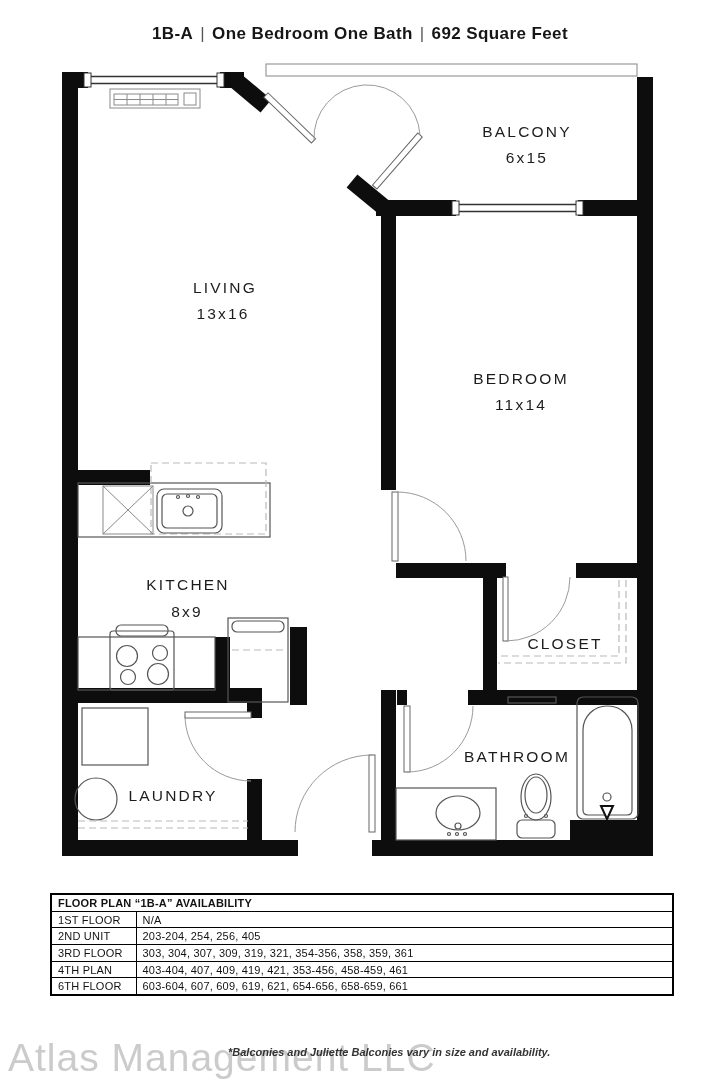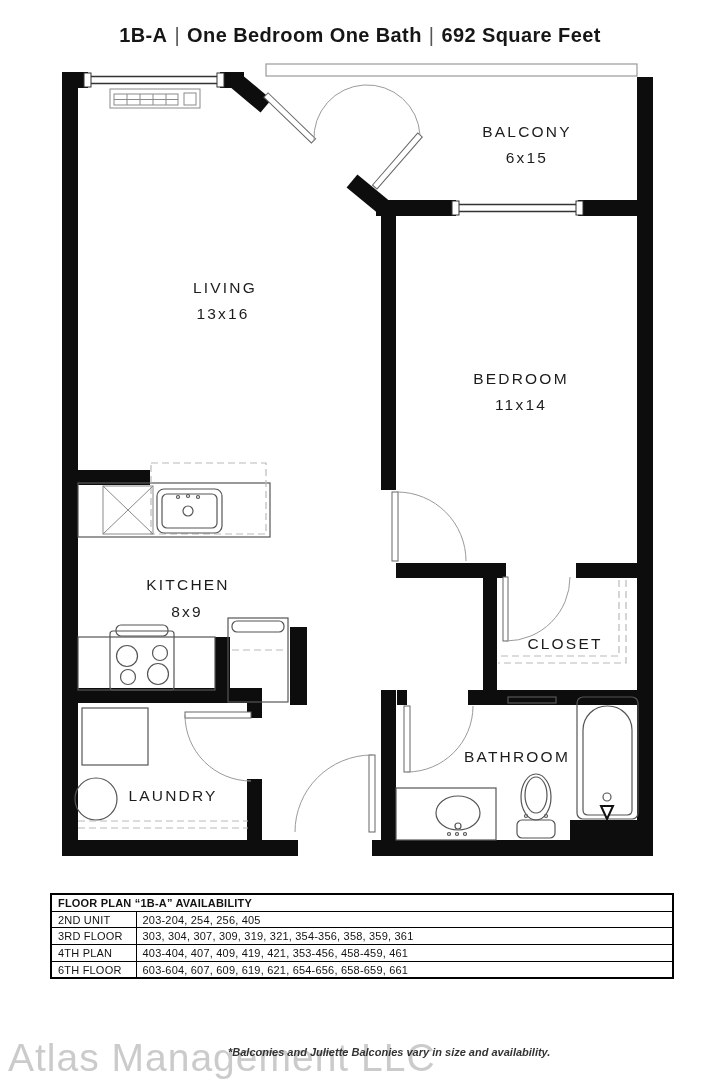--- a/index.html
+++ b/index.html
@@ -1,21 +1,21 @@
 <!DOCTYPE html>
 <html><head>
 <meta charset="utf-8">
 <style>
   html,body{margin:0;padding:0;background:#ffffff;}
   body{width:720px;height:1080px;position:relative;font-family:"Liberation Sans",sans-serif;color:#111;}
   .page{position:absolute;inset:0;background:#fff;overflow:hidden;}
 
   
   .plan-title{position:absolute;top:24px;left:0;width:720px;text-align:center;
-    font-size:20px;font-weight:700;letter-spacing:.4px;color:#161616;}
+    font-size:17px;font-weight:700;letter-spacing:.4px;color:#161616;}
   .plan-title .sep{font-weight:300;color:#555;padding:0 7px;}
 
   
   svg.plan{position:absolute;top:0;left:0;}
   .wall{fill:#0d0d0d;stroke:none;}
   .wline{stroke:#0d0d0d;stroke-width:17;stroke-linecap:butt;}
   .fix{fill:none;stroke:#555;stroke-width:1.2;}
   .fixl{fill:none;stroke:#8a8a8a;stroke-width:1;}
   .dash{fill:none;stroke:#b9b9b9;stroke-width:1.2;stroke-dasharray:7 4;}
   .panel{fill:#fff;stroke:#666;stroke-width:1;}
@@ -246,20 +246,24 @@
   <table class="avail">
     <colgroup>
         <col class="c1">
         <col class="c2">
       </colgroup>
     <tbody>
         <tr class="hdr">
       <td colspan="2">FLOOR PLAN “1B-A” AVAILABILITY</td>
     </tr>
     <tr>
+      <td>1ST FLOOR</td>
+      <td>N/A</td>
+    </tr>
+    <tr>
       <td>2ND UNIT</td>
       <td>203-204, 254, 256, 405</td>
     </tr>
     <tr>
       <td>3RD FLOOR</td>
       <td>303, 304, 307, 309, 319, 321, 354-356, 358, 359, 361</td>
     </tr>
     <tr>
       <td>4TH PLAN</td>
       <td>403-404, 407, 409, 419, 421, 353-456, 458-459, 461</td>

